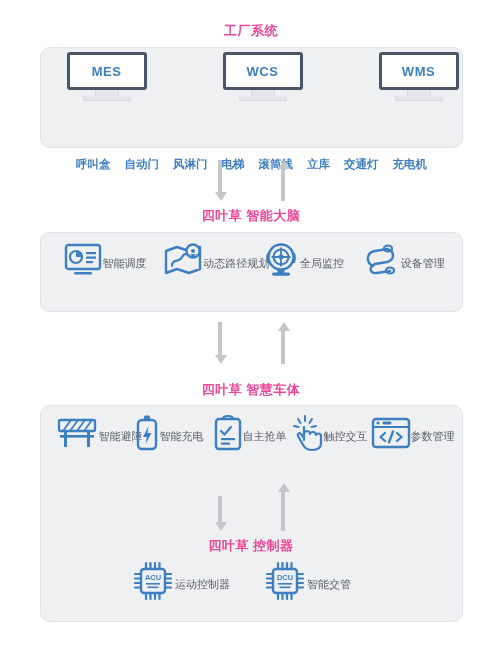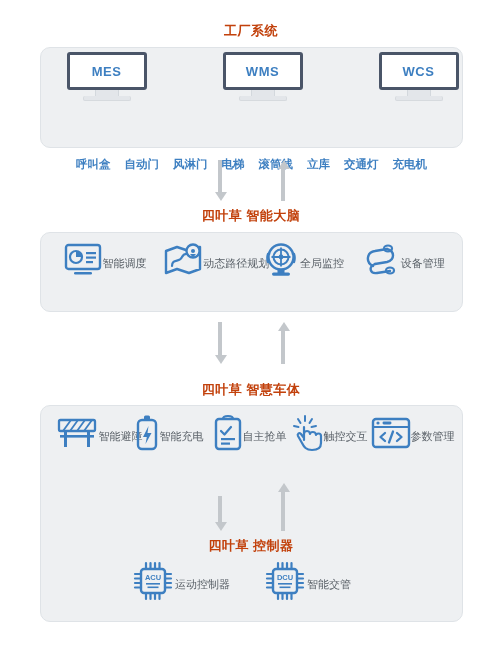--- a/index.html
+++ b/index.html
@@ -13,21 +13,21 @@
   .stage{position:relative;width:502px;height:662px;}
 
   
   .sec-title{
     position:absolute;
     width:100%;
     left:0;
     text-align:center;
     font-size:13px;
     font-weight:bold;
-    color:#c2410c;
+    color:#ec4899;
     letter-spacing:.5px;
     white-space:nowrap;
   }
 
   
   .panel{
     position:absolute;
     background:#eef0f2;
     border:1px solid #dfe3e7;
     border-radius:10px;
@@ -121,28 +121,28 @@
   <div class="monitors">
     <div class="monitor">
       <div class="mon-screen">
         <span class="mon-label">MES</span>
       </div>
       <div class="mon-neck"></div>
       <div class="mon-base"></div>
     </div>
     <div class="monitor">
       <div class="mon-screen">
-        <span class="mon-label">WMS</span>
+        <span class="mon-label">WCS</span>
       </div>
       <div class="mon-neck"></div>
       <div class="mon-base"></div>
     </div>
     <div class="monitor">
       <div class="mon-screen">
-        <span class="mon-label">WCS</span>
+        <span class="mon-label">WMS</span>
       </div>
       <div class="mon-neck"></div>
       <div class="mon-base"></div>
     </div>
   </div>
 
   <div class="device-row">
     <span class="device-label">呼叫盒</span>
     <span class="device-label">自动门</span>
     <span class="device-label">风淋门</span>

